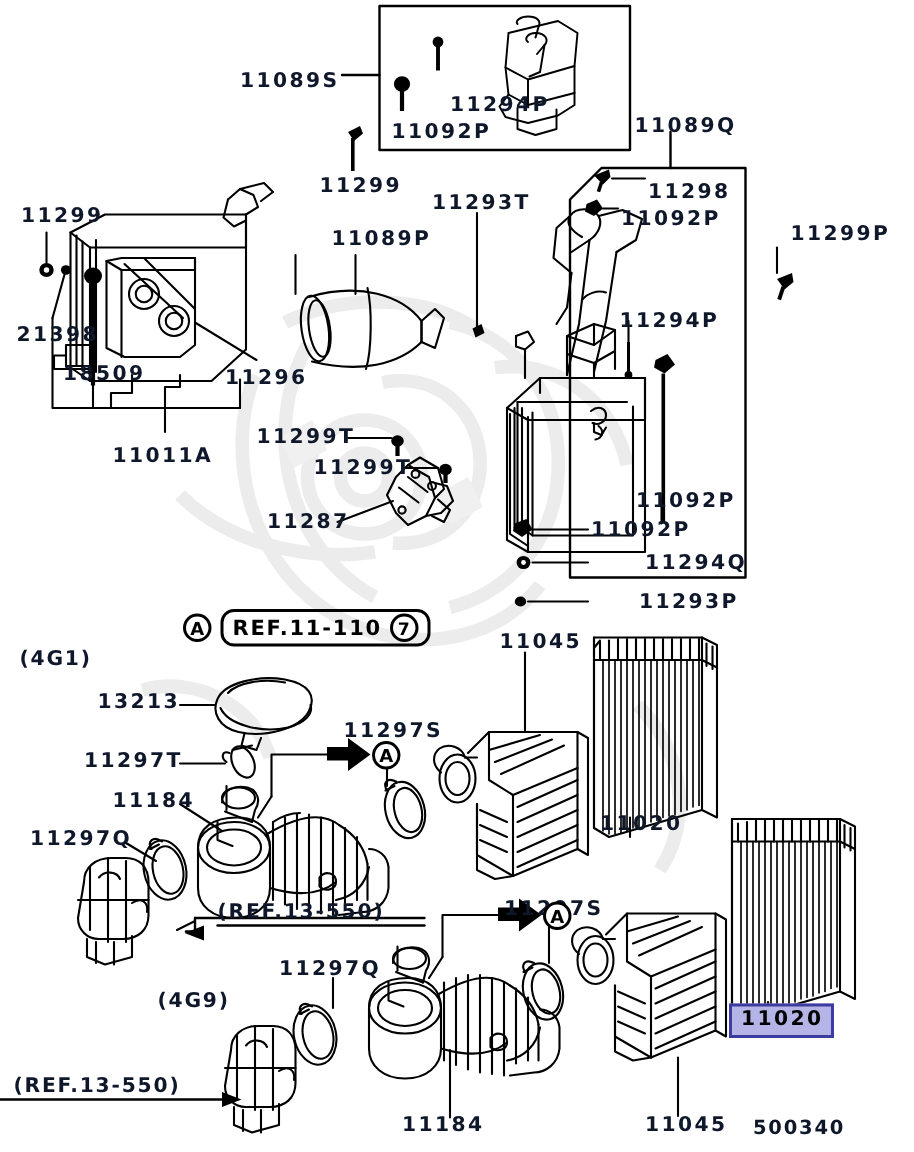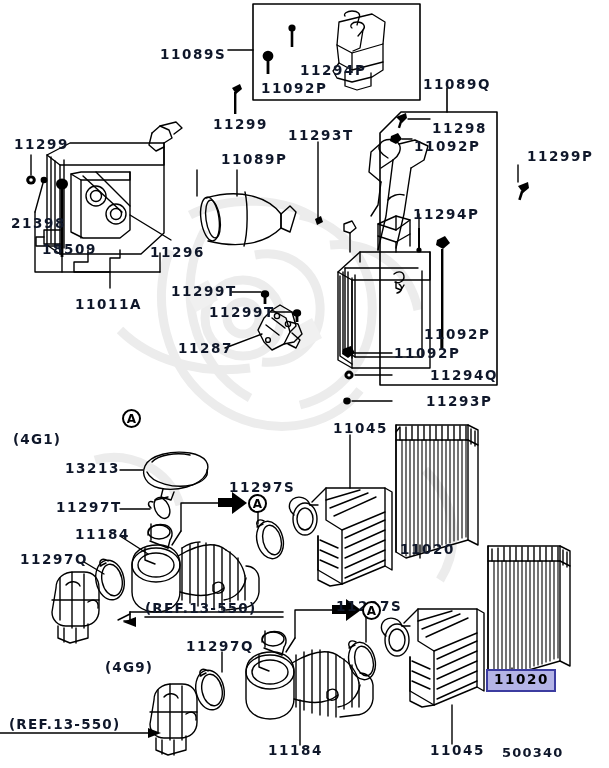--- a/index.html
+++ b/index.html
@@ -689,20 +689,24 @@
   <div class="lbl" style="left:268px; top:744px;">11184</div>
   <div class="lbl" style="left:430px; top:744px;">11045</div>
   <div class="lbl small" style="left:502px; top:746px;">500340</div>
 
   <div class="hl" style="left:486px; top:669px;">11020</div>
 
   <div class="lbl grp" style="left:13px; top:433px;">(4G1)</div>
   <div class="lbl grp" style="left:105px; top:661px;">(4G9)</div>
 
   <div class="circ" style="left:122px; top:409px; width:19px; height:19px;">A</div>
+  <div class="refbox" style="left:147px; top:406px; width:140px; height:25px;">
+    <span class="txt">REF.11-110</span>
+    <span class="circ inref">7</span>
+  </div>
 
   <div class="lbl grp" style="left:145px; top:602px;">(REF.13-550)</div>
   <div class="lbl grp" style="left:9px; top:718px;">(REF.13-550)</div>
 
   <div class="circ" style="left:248px; top:494px; width:19px; height:19px;">A</div>
   <div class="circ" style="left:362px; top:601px; width:19px; height:19px;">A</div>
 
 </div>
 
 </body></html>

